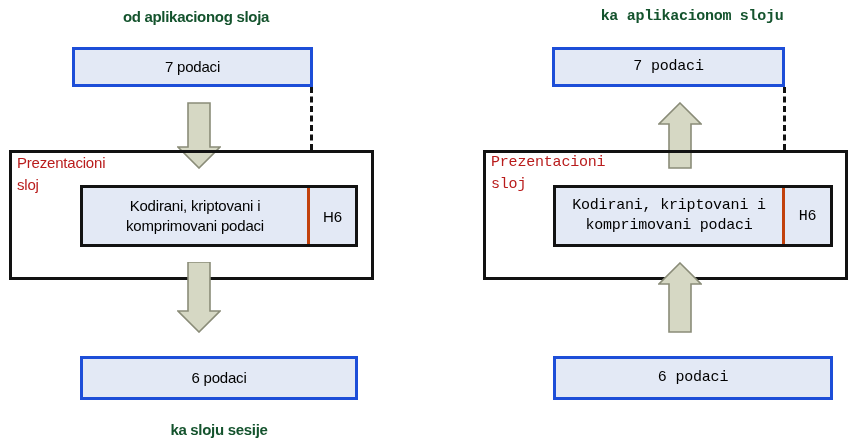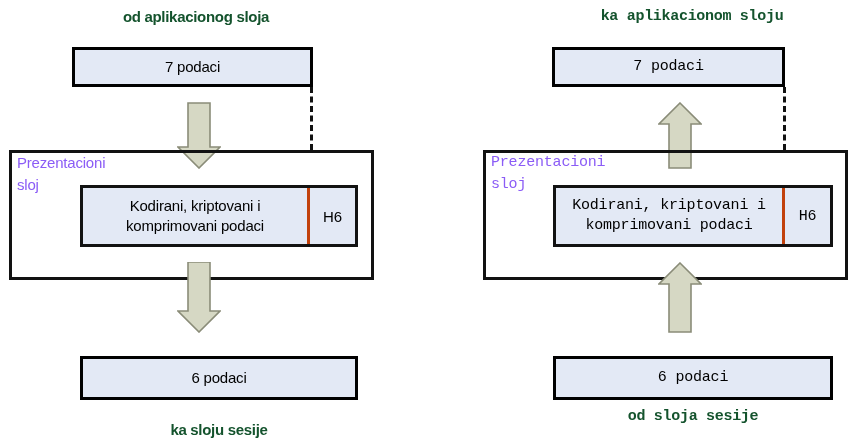--- a/index.html
+++ b/index.html
@@ -36,21 +36,21 @@
     font-weight: bold;
     letter-spacing: -0.3px;
     white-space: nowrap;
     color: #14532d;
   }
 
   
   .databox {
     position: absolute;
     background: #e3e9f5;
-    border: 3px solid #000000;
+    border: 3px solid #1d4ed8;
     box-sizing: border-box;
     display: flex;
     align-items: center;
     justify-content: center;
     text-align: center;
     font-size: 15px;
     letter-spacing: -0.2px;
     line-height: 1.25;
     color: #000;
   }
@@ -61,21 +61,21 @@
     border: 3px solid #121212;
     box-sizing: border-box;
     background: transparent;
   }
   .layer-label {
     position: absolute;
     font-size: 15px;
     line-height: 1.45;
     letter-spacing: -0.2px;
     white-space: nowrap;
-    color: #8b5cf6;
+    color: #b91c1c;
   }
 
   
   .pdu {
     position: absolute;
     display: flex;
     box-sizing: border-box;
     border: 3px solid #121212;
     background: #e3e9f5;
   }
@@ -193,16 +193,15 @@
     </div>
 
     <div class="arrow" style="left:226px; top:262px;">
       <svg width="44" height="71" viewBox="0 0 44 71">
         <polygon points="22,1 43,22 33,22 33,70 11,70 11,22 1,22" fill="#d6d8c4" stroke="#8a8c78" stroke-width="1.6" stroke-linejoin="miter"></polygon>
       </svg>
     </div>
 
     <div class="databox" style="left:121px; top:356px; width:280px; height:44px;">6 podaci</div>
 
-    <div class="caption" style="left:121px; top:408px; width:280px;">od sloja sesije</div>
   </div>
 
 </div>
 
 </body></html>

